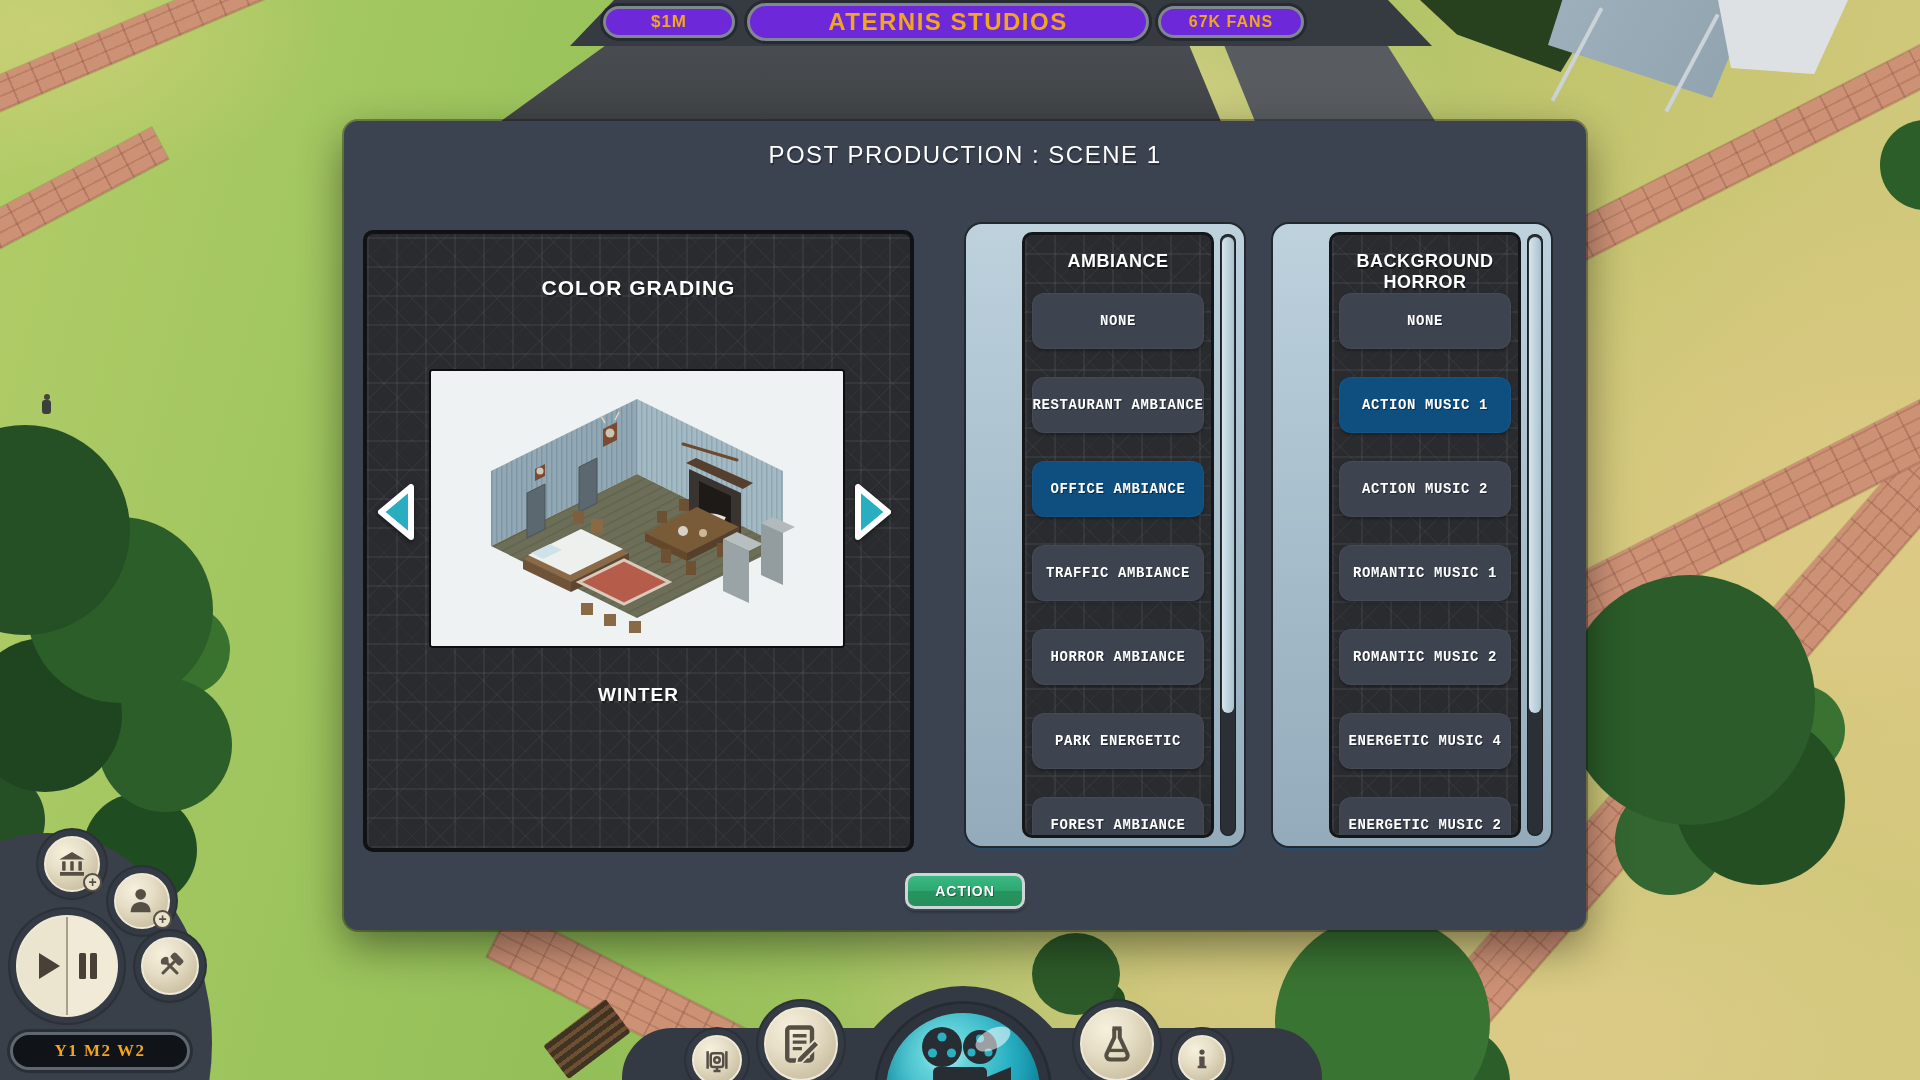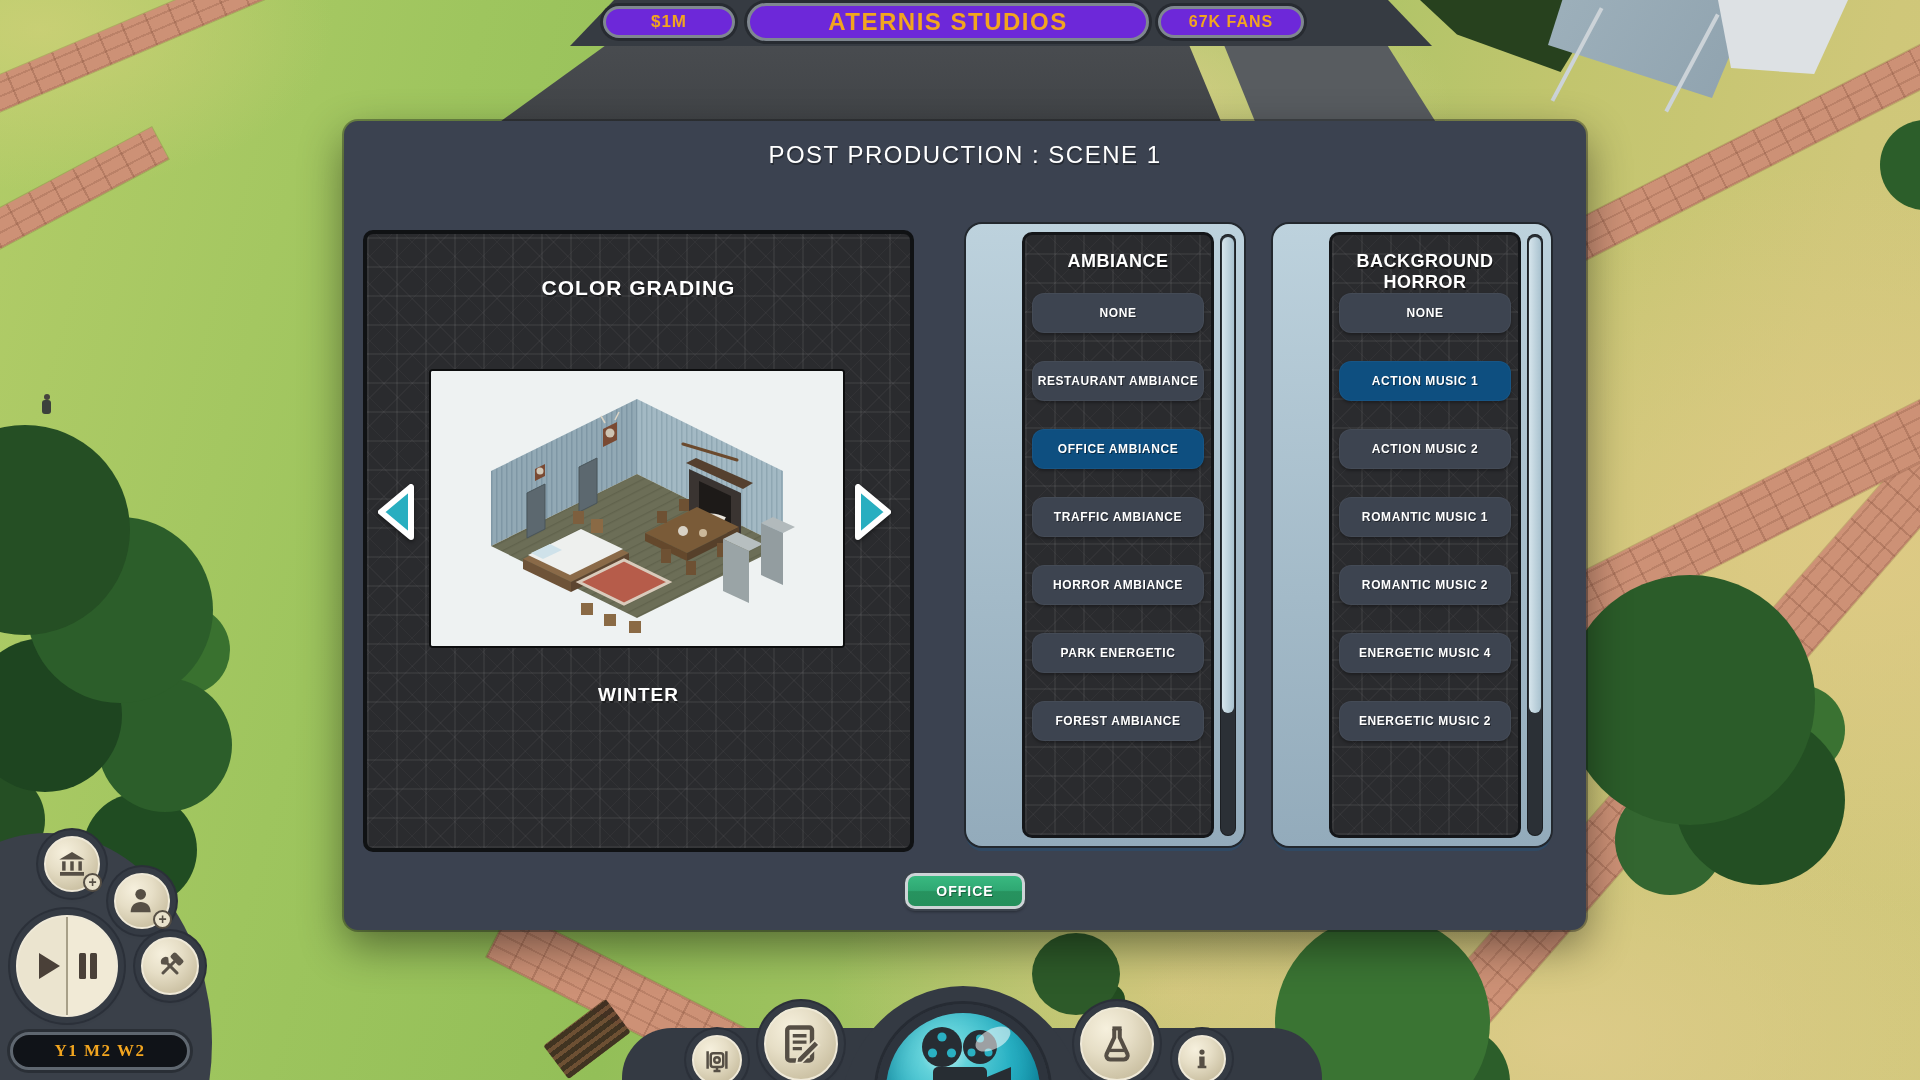--- a/index.html
+++ b/index.html
@@ -118,23 +118,23 @@
   
   .frame { position:absolute; top:103px; width:278px; height:622px;
     background:linear-gradient(180deg,#bdd2dd 0%,#a3bac8 60%,#93abbb 100%);
     border-radius:16px; padding:8px; display:flex; gap:6px;
     box-shadow:0 0 0 2px #23282e, 0 5px 0 rgba(40,80,115,.55); }
   .frame-ambiance { left:622px; } .frame-music { left:929px; }
   .frame-inner { flex:1; border:3px solid #141619; border-radius:10px; overflow:hidden; position:relative;margin-left:48px; }
   .inner-heading { margin-top:16px; text-align:center; color:#fff; font-weight:700;
     font-size:18px; letter-spacing:.5px; text-shadow:1px 2px 0 rgba(0,0,0,.5); }
   .opt-list { position:absolute; left:0; top:50px; bottom:0; width:100%; overflow:hidden; padding:8px 7px 0 7px; }
-  .opt { display:block; width:100%; height:40px; margin-bottom:28px; border:none; cursor:pointer;
-    background:#3d4450; border-radius:12px; color:#fff; font-family:Liberation Sans, sans-serif;
-    font-weight:700; font-size:12px; letter-spacing:.6px;
+  .opt { display:block; width:100%; height:56px; margin-bottom:28px; border:none; cursor:pointer;
+    background:#3d4450; border-radius:12px; color:#fff; font-family:Liberation Mono, monospace;
+    font-weight:700; font-size:14px; letter-spacing:.6px;
     text-shadow:1px 1px 0 rgba(0,0,0,.45);
     box-shadow:inset 0 0 0 1px rgba(255,255,255,.04), 0 2px 3px rgba(0,0,0,.3); }
   .opt.selected { background:#0E4F80; }
   .scrollbar { width:16px; border-radius:9px; background:#2b3036; position:relative; margin:2px 0;
     box-shadow:inset 0 0 0 1px rgba(0,0,0,.35); }
   .scroll-thumb { position:absolute; left:2px; right:2px; top:3px; height:79%;
     background:linear-gradient(90deg,#d6e5ec,#a9c2cf); border-radius:8px; }
 
   .confirm-btn { position:absolute; left:561px; top:752px; width:120px; height:36px; cursor:pointer;
     background:linear-gradient(180deg,#39b980 0%,#2fa873 48%,#27935f 52%,#25905c 100%);
@@ -343,21 +343,21 @@
         <button class="opt">ROMANTIC MUSIC 2</button>
         <button class="opt">ENERGETIC MUSIC 4</button>
         <button class="opt">ENERGETIC MUSIC 2</button>
       </div>
     </div>
     <div class="scrollbar">
       <div class="scroll-thumb"></div>
     </div>
   </div>
 
-  <button class="confirm-btn">OFFICE</button>
+  <button class="confirm-btn">ACTION</button>
 </div>
 
 <div class="tb-left">
   <div class="tb-left-blob"></div>
 
   <div class="cbtn btn-bank">
     <svg width="32" height="32" viewBox="0 0 24 24" fill="#564f45">
       <path d="M12 3 L21.5 8.6 H2.5 Z"></path>
       <rect x="4.6" y="10" width="2.6" height="7"></rect>
         <rect x="10.7" y="10" width="2.6" height="7"></rect>

